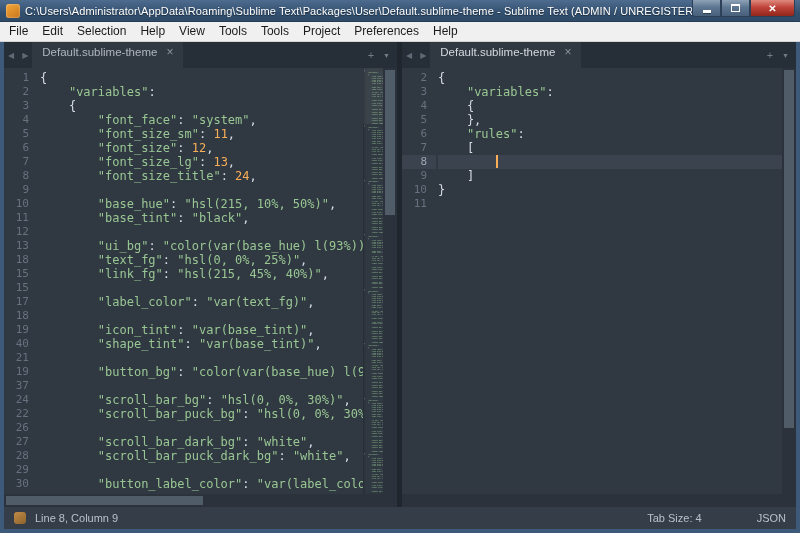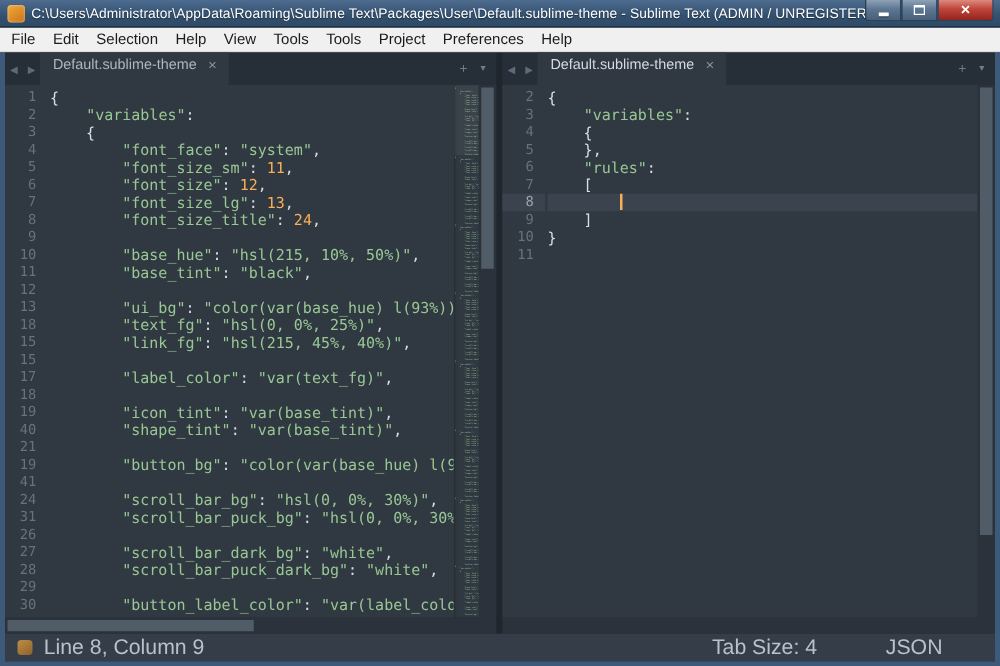--- a/index.html
+++ b/index.html
@@ -47,21 +47,21 @@
   .main{flex:1;display:flex;min-height:0}
   .splitter{width:5px;background:var(--splitter)}
 
   
   .pane{display:flex;flex-direction:column;min-width:0}
   .pane-left{width:393px;flex:0 0 393px}
   .pane-right{flex:1}
   .tabstrip{height:26px;flex:0 0 26px;background:var(--tabstrip-bg);display:flex;
     align-items:stretch}
   .tab-arrow{align-self:center;font-size:8px;color:#5f6a76;padding:0 4px;cursor:default}
-  .tab{display:flex;align-items:flex-end;gap:9px;padding:16px 10px;background:var(--tab-active-bg);
+  .tab{display:flex;align-items:flex-start;gap:9px;padding:4px 10px;background:var(--tab-active-bg);
     max-width:170px}
   .tab-label{font-size:11.5px;color:#d5dae1;white-space:nowrap;overflow:hidden}
   .pane-left .tab-label{color:#aeb6bf}
   .tab-close{font-size:12px;color:#8a939e;line-height:1;cursor:default}
   .strip-actions{margin-left:auto;display:flex;align-items:center;padding-right:7px;gap:9px}
   .strip-btn{color:#717c88;font-size:11px;cursor:default}
   .strip-btn + .strip-btn{font-size:7px}
 
   
   .editor-row{flex:1;display:flex;min-height:0;background:var(--editor-bg)}
@@ -88,26 +88,26 @@
     background:rgba(255,255,255,.05)}
 
   
   .vscroll{width:14px;flex:0 0 14px;background:var(--scroll-track);position:relative}
   .vthumb{position:absolute;left:2px;right:2px;background:var(--scroll-thumb)}
   .hscroll{height:13px;flex:0 0 13px;background:var(--scroll-track);position:relative}
   .hthumb{position:absolute;top:2px;bottom:2px;background:var(--scroll-thumb)}
 
   
   .statusbar{height:22px;flex:0 0 22px;background:var(--statusbar-bg);display:flex;
-    align-items:center;padding:0 10px;font-size:17px;color:var(--statusbar-fg)}
+    align-items:center;padding:0 10px;font-size:11px;color:var(--statusbar-fg)}
   .status-icon{width:12px;height:12px;border-radius:3px;margin-right:9px;
     background:linear-gradient(145deg,#d99a46,#9c6a26);opacity:.85}
   .status-right{margin-left:auto;display:flex;align-items:flex-end}
   .status-right span{margin-left:55px}
-  .status-right span:last-child{margin-right:32px}
+  .status-right span:last-child{}
 </style>
 </head>
 <body>
 
 <div class="window">
 
   <div class="titlebar">
     <span class="app-icon"></span>
     <span class="title-text">C:\Users\Administrator\AppData\Roaming\Sublime Text\Packages\User\Default.sublime-theme - Sublime Text (ADMIN / UNREGISTERED)</span>
     <div class="win-controls">
@@ -169,23 +169,23 @@
               <div class="ln">13</div>
               <div class="ln">18</div>
               <div class="ln">15</div>
               <div class="ln">15</div>
               <div class="ln">17</div>
               <div class="ln">18</div>
               <div class="ln">19</div>
               <div class="ln">40</div>
               <div class="ln">21</div>
               <div class="ln">19</div>
-              <div class="ln">41</div>
+              <div class="ln">37</div>
               <div class="ln">24</div>
-              <div class="ln">31</div>
+              <div class="ln">22</div>
               <div class="ln">26</div>
               <div class="ln">27</div>
               <div class="ln">28</div>
               <div class="ln">29</div>
               <div class="ln">30</div>
             </div>
           <div class="code">
               <div class="code-line"><span class="tok-p">{</span></div>
               <div class="code-line"><span class="tok-p">    </span><span class="tok-k">"variables"</span><span class="tok-p">:</span></div>
               <div class="code-line"><span class="tok-p">    {</span></div>

